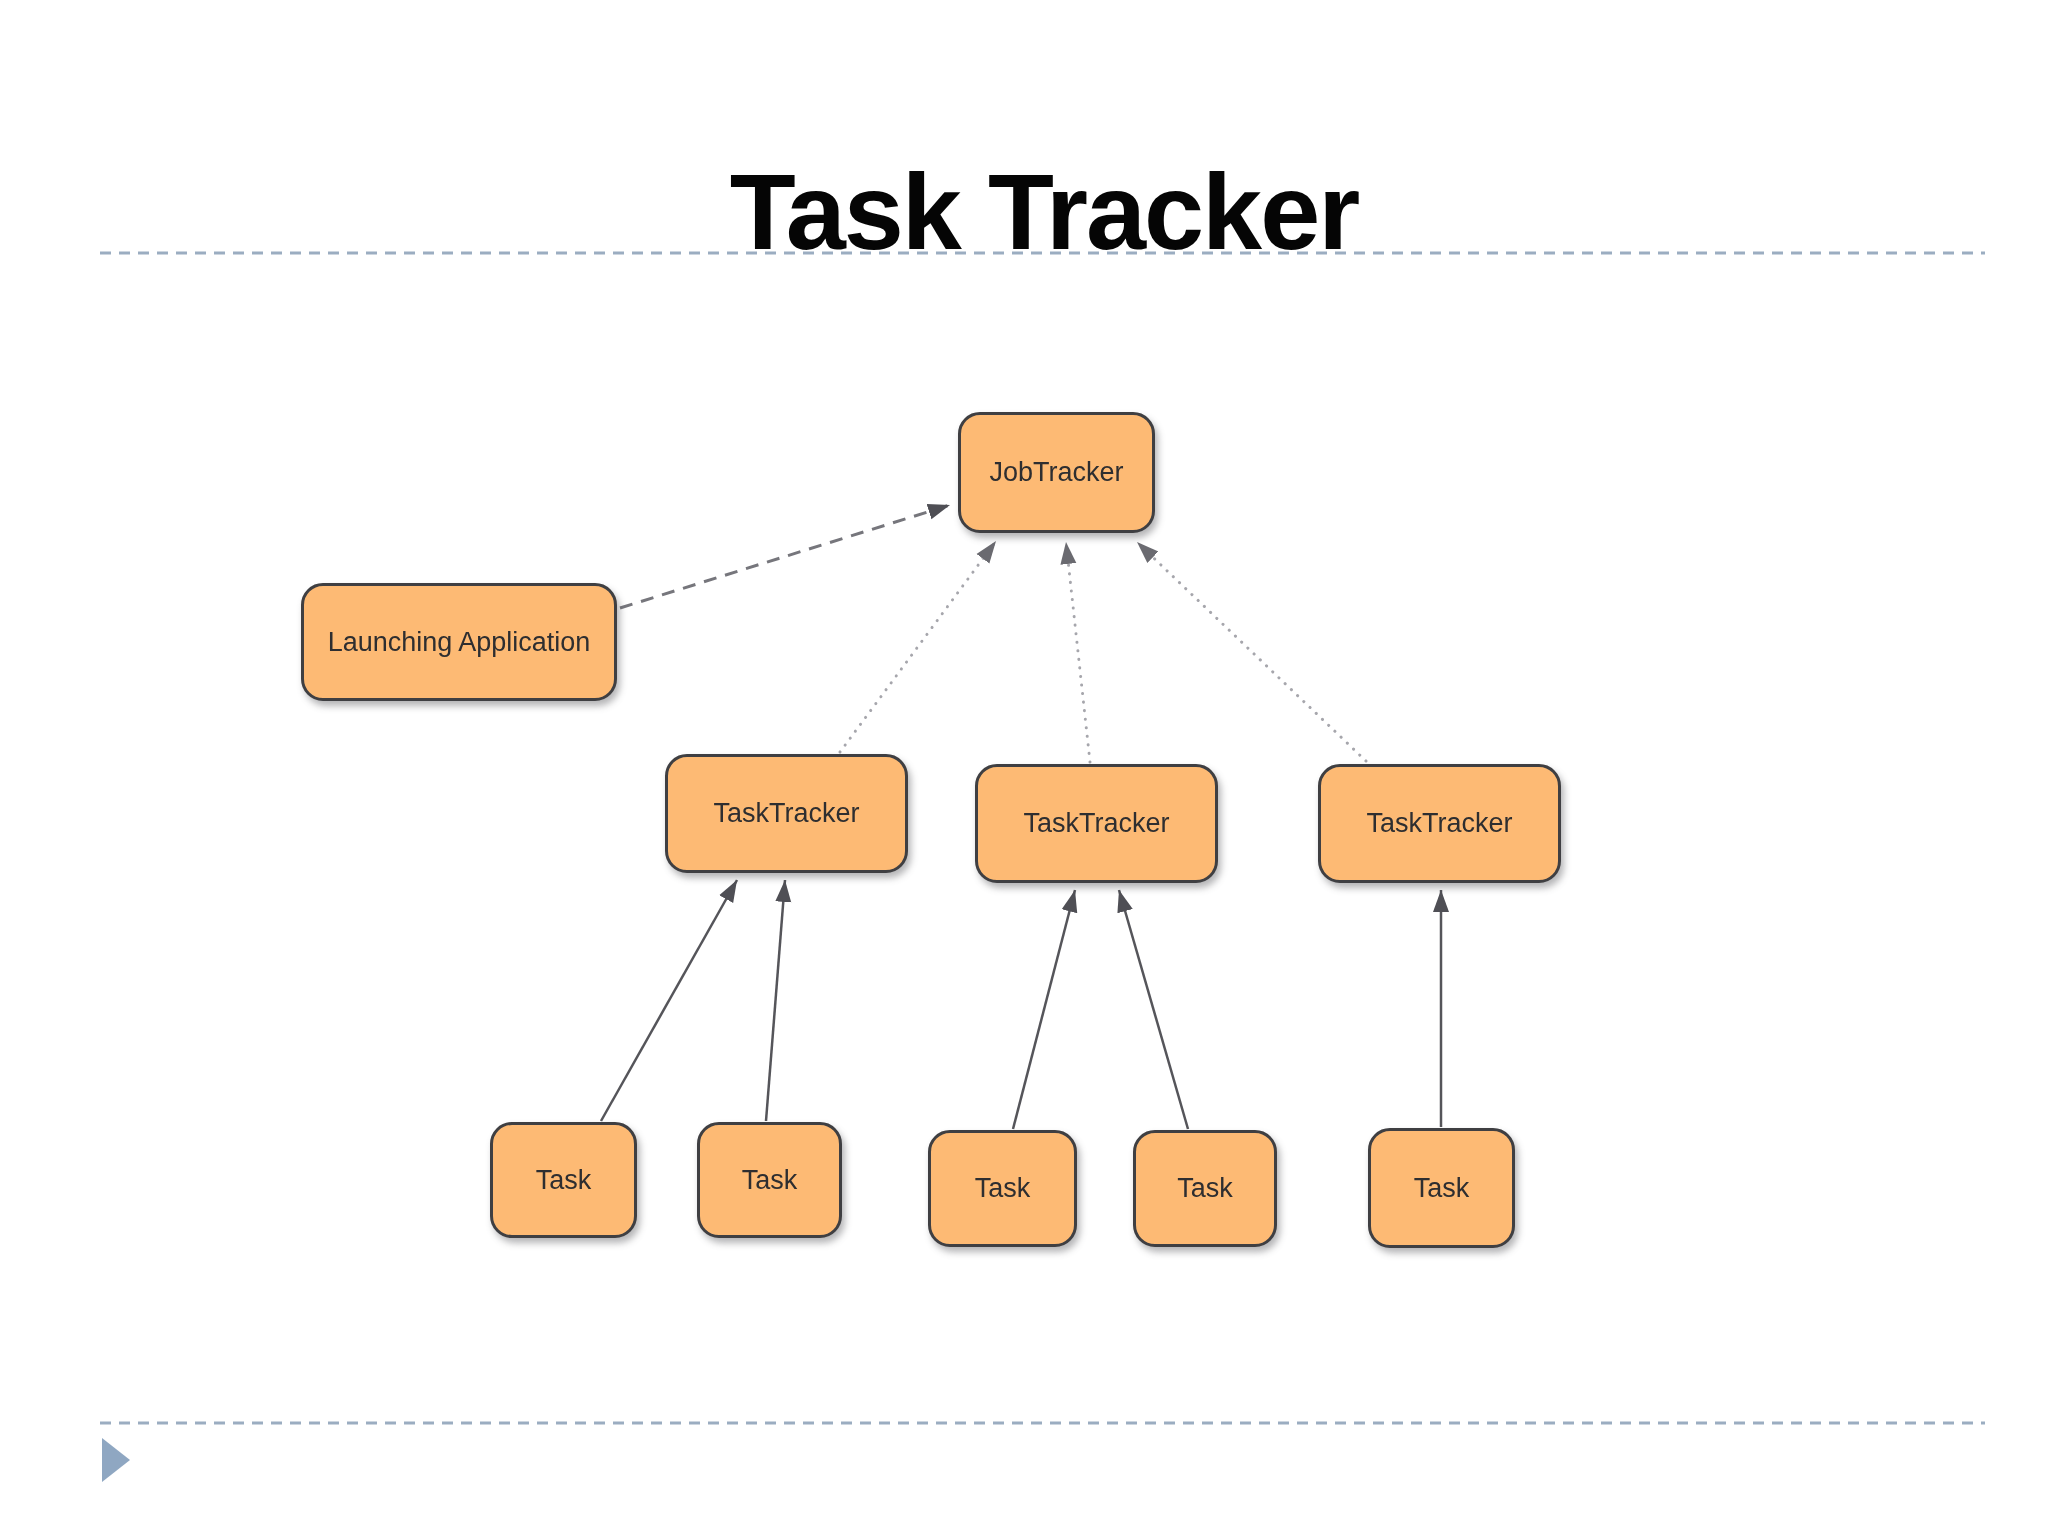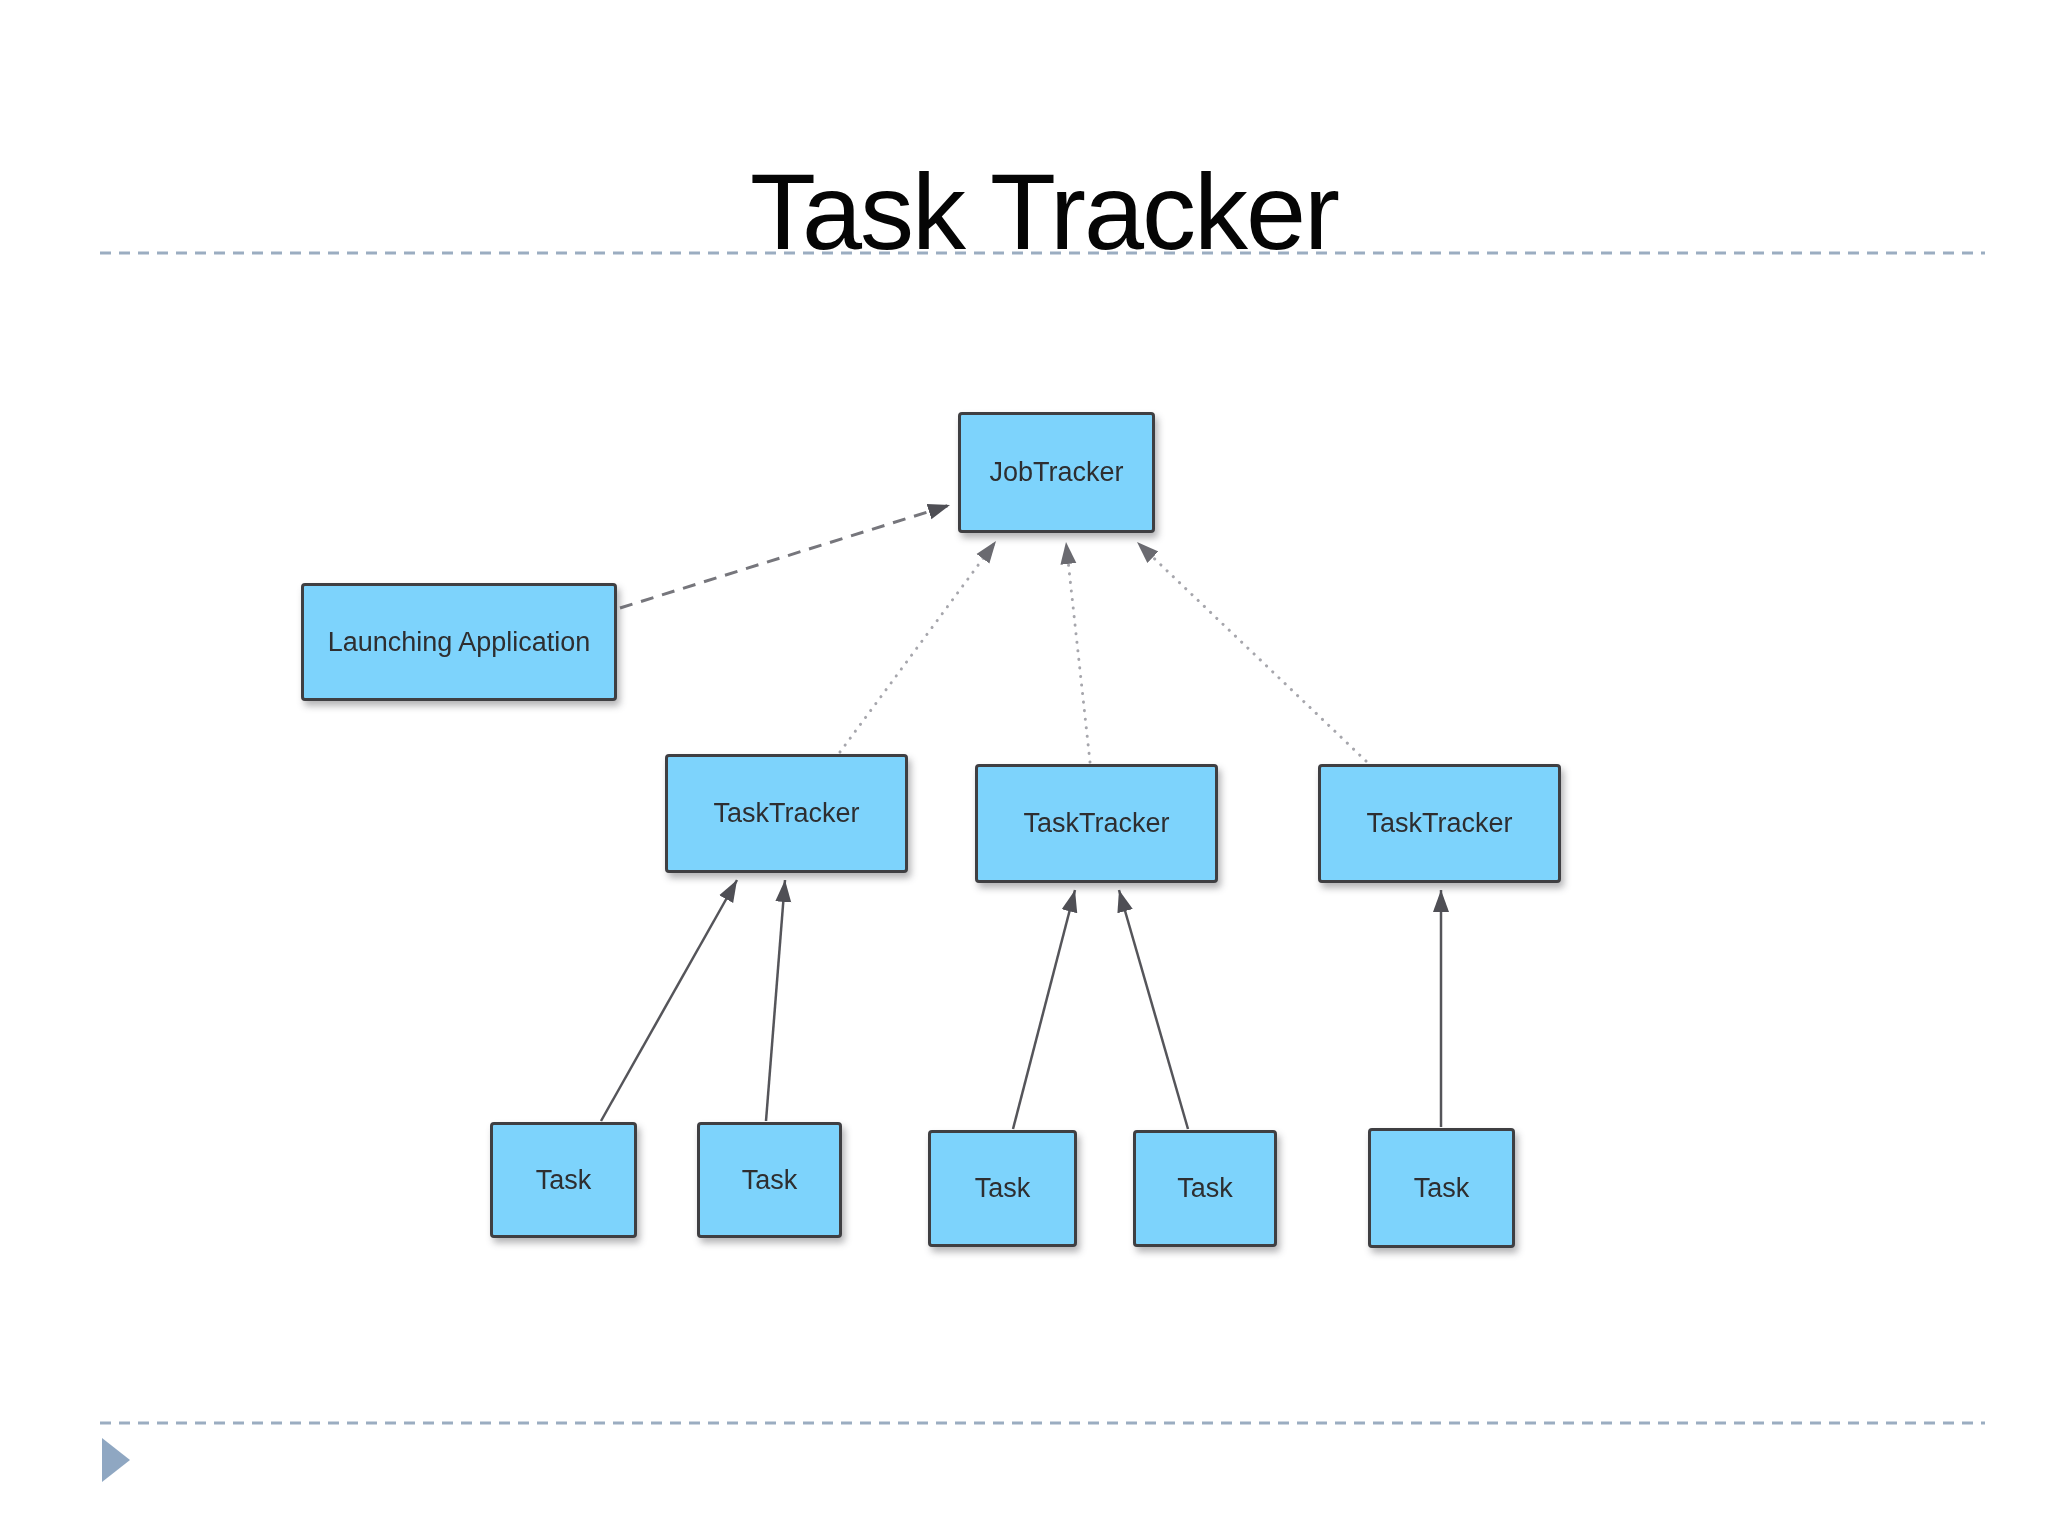--- a/index.html
+++ b/index.html
@@ -17,39 +17,39 @@
   }
   .slide-title {
     position: absolute;
     top: 158px;
     left: 0;
     width: 2048px;
     padding-left: 40px;
     box-sizing: border-box;
     text-align: center;
     font-size: 108px;
-    font-weight: normal;
+    font-weight: bold;
     letter-spacing: -2px;
     line-height: 1;
     color: #050505;
     white-space: nowrap;
   }
   svg.diagram-layer {
     position: absolute;
     top: 0;
     left: 0;
     width: 2048px;
     height: 1536px;
   }
   .node {
     position: absolute;
     box-sizing: border-box;
-    background: #7dd3fc;
+    background: #fdba74;
     border: 3px solid #3f3f42;
-    border-radius: 4px;
+    border-radius: 22px;
     box-shadow: 3px 5px 7px rgba(90, 90, 95, 0.45);
     display: flex;
     align-items: center;
     justify-content: center;
     font-size: 27px;
     color: #2e2e30;
     white-space: nowrap;
   }
   .node-job-tracker           { left: 958px;  top: 412px;  width: 197px; height: 121px; }
   .node-launching-application { left: 301px;  top: 583px;  width: 316px; height: 118px; }

